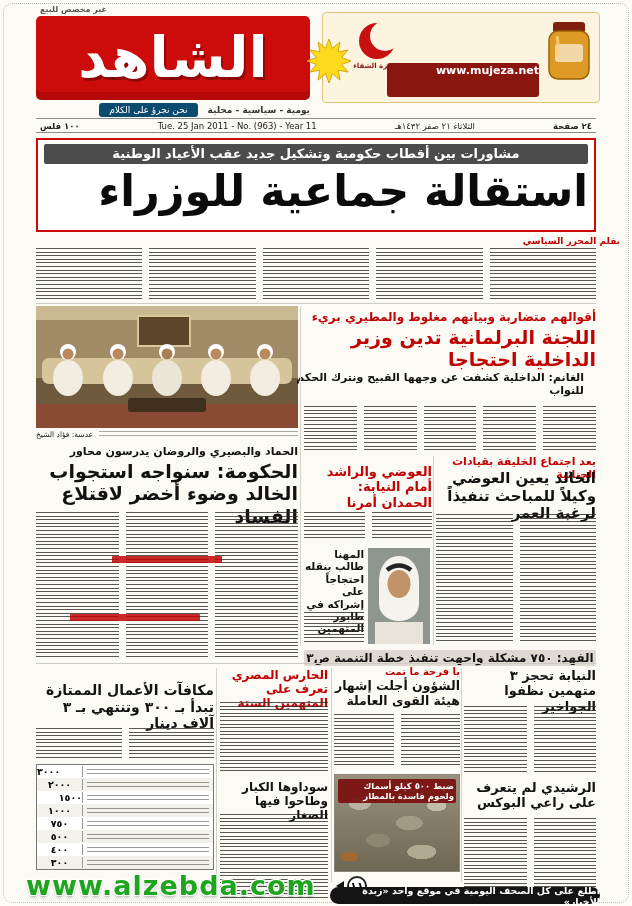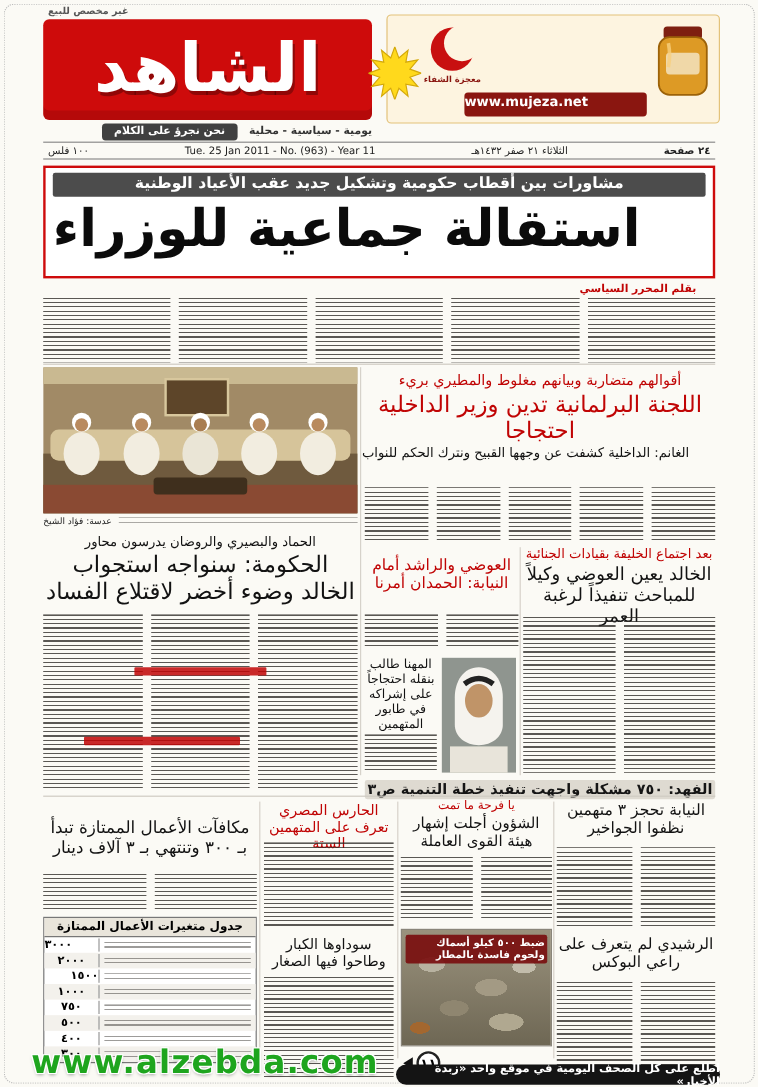--- a/index.html
+++ b/index.html
@@ -5,76 +5,76 @@
   *{margin:0;padding:0;box-sizing:border-box}
   html,body{background:#9a9a9a}
   body{font-family:"DejaVu Sans",sans-serif}
   .page{position:relative;width:632px;height:906px;background:#fbfaf5;overflow:hidden;margin:0 auto}
   .page::after{content:"";position:absolute;inset:3px;border:1px dotted #bcbcbc;border-radius:9px;pointer-events:none}
   .abs{position:absolute}
   .rtl{direction:rtl}
   .tx{background-image:repeating-linear-gradient(to bottom,rgba(45,42,38,.78) 0 1px,transparent 1px 3.6px)}
   .cols{display:flex;gap:7px;direction:rtl}
   .col{flex:1;height:100%}
-  .hl{font-weight:normal;color:#121212;text-align:center;direction:rtl;line-height:1.18}
+  .hl{font-weight:bold;color:#121212;text-align:right;direction:rtl;line-height:1.18}
   .red{color:#c00404}
   .vline{position:absolute;width:1px;background:#d6d2ca}
   .hline{position:absolute;height:1px;background:#cfcbc3}
   .graybar{background:#dedad1;font-weight:bold;color:#151515;text-align:center;direction:rtl;font-size:12px;line-height:16px;border-radius:2px}
   .minired{position:absolute;background:#c00404;opacity:.85;border-radius:1px}
 </style>
 </head>
 <body>
 
 <div class="page">
 
   <div class="abs rtl" style="left:40px;top:5px;font-size:8px;color:#555;font-weight:bold">غير مخصص للبيع</div>
 
   <div class="abs" style="left:36px;top:16px;width:274px;height:84px;background:#ce0b0b;border-radius:5px;display:flex;align-items:center;justify-content:center;box-shadow:inset 0 -8px 0 rgba(0,0,0,.12)">
     <div style="color:#fff;font-size:56px;font-weight:bold;line-height:1;direction:rtl;text-shadow:2px 3px 0 rgba(0,0,0,.3)">الشاهد</div>
   </div>
 
   <div class="abs" style="left:36px;top:103px;width:274px;display:flex;gap:10px;align-items:center;direction:rtl">
     <div style="font-size:9px;color:#333;font-weight:bold;direction:rtl">يومية - سياسية - محلية</div>
-    <div style="background:#404040;color:#fff;font-size:9px;font-weight:bold;padding:2px 10px;border-radius:3px;direction:rtl">نحن نجرؤ على الكلام</div>
+    <div style="background:#0c4a6e;color:#fff;font-size:9px;font-weight:normal;padding:2px 10px;border-radius:3px;direction:rtl">نحن نجرؤ على الكلام</div>
   </div>
 
   <div class="abs" style="left:322px;top:12px;width:278px;height:91px;background:#fdf4e0;border:1px solid #e3c27a;border-radius:4px">
     <svg class="abs" style="left:-16px;top:26px" width="44" height="44" viewBox="0 0 44 44">
       <polygon points="44,22 34.6,25.4 41.1,33 31.2,31.2 33,41.1 25.4,34.6 22,44 18.6,34.6 11,41.1 12.8,31.2 2.9,33 9.4,25.4 0,22 9.4,18.6 2.9,11 12.8,12.8 11,2.9 18.6,9.4 22,0 25.4,9.4 33,2.9 31.2,12.8 41.1,11 34.6,18.6" fill="#ffd91c" stroke="#d4a90a" stroke-width="1"></polygon>
     </svg>
     <div class="abs" style="left:30px;top:7px;width:48px;text-align:center">
       <svg width="42" height="42" viewBox="0 0 42 42">
         <circle cx="21" cy="21" r="18" fill="#c81010"></circle>
         <circle cx="29" cy="16" r="15" fill="#fdf4e0"></circle>
       </svg>
       <div style="font-size:7px;color:#8a1610;font-weight:bold;direction:rtl;margin-top:-4px">معجزة الشفاء</div>
     </div>
     <svg class="abs" style="left:220px;top:7px" width="52" height="64" viewBox="0 0 52 64">
       <rect x="10" y="2" width="32" height="11" rx="3" fill="#7e1f10"></rect>
       <rect x="6" y="11" width="40" height="48" rx="9" fill="#dd9a25" stroke="#9c6208" stroke-width="1.5"></rect>
       <rect x="12" y="24" width="28" height="18" rx="3" fill="#f3e3c0" opacity=".85"></rect>
       <path d="M14 16 q2 10 0 20" stroke="#f7cf7e" stroke-width="3" fill="none" opacity=".8"></path>
     </svg>
-    <div class="abs" style="left:64px;bottom:5px;width:152px;height:20px;background:#8a1610;color:#fff;font-size:11px;font-weight:bold;text-align:left;line-height:16px;border-radius:3px;direction:ltr">www.mujeza.net</div>
+    <div class="abs" style="left:64px;bottom:5px;width:152px;height:34px;background:#8a1610;color:#fff;font-size:11px;font-weight:bold;text-align:right;line-height:16px;border-radius:3px;direction:ltr">www.mujeza.net</div>
   </div>
 
   <div class="abs rtl" style="left:36px;top:118px;width:560px;height:15px;border-top:1px solid #8c8c8c;border-bottom:1px solid #8c8c8c;display:flex;align-items:center;justify-content:space-between;font-size:8.5px;color:#222;padding:0 4px">
     <span style="font-weight:bold">٢٤ صفحة</span>
     <span>الثلاثاء ٢١ صفر ١٤٣٢هـ</span>
     <span style="direction:ltr">Tue. 25 Jan 2011 - No. (963) - Year 11</span>
-    <span style="font-weight:normal">١٠٠ فلس</span>
+    <span style="font-weight:bold">١٠٠ فلس</span>
   </div>
 
   <div class="abs" style="left:36px;top:138px;width:560px;height:94px;border:2px solid #ce0b0b;background:#fff;padding:4px 6px">
     <div style="background:#4c4c4c;color:#fff;font-weight:bold;font-size:13px;text-align:center;direction:rtl;height:20px;line-height:20px;border-radius:2px">مشاورات بين أقطاب حكومية وتشكيل جديد عقب الأعياد الوطنية</div>
-    <div style="font-size:43px;font-weight:bold;color:#0b0b0b;text-align:left;direction:rtl;line-height:1.3">استقالة جماعية للوزراء</div>
-  </div>
-
-  <div class="abs red" style="left:483px;top:236px;width:113px;font-size:9px;font-weight:bold;text-align:left;direction:rtl">بقلم المحرر السياسي</div>
+    <div style="font-size:43px;font-weight:bold;color:#0b0b0b;text-align:right;direction:rtl;line-height:1.3">استقالة جماعية للوزراء</div>
+  </div>
+
+  <div class="abs red" style="left:507px;top:236px;width:113px;font-size:9px;font-weight:bold;text-align:right;direction:rtl">بقلم المحرر السياسي</div>
   <div class="abs cols" style="left:36px;top:248px;width:560px;height:54px">
     <div class="col tx"></div>
     <div class="col tx"></div>
     <div class="col tx"></div>
     <div class="col tx"></div>
     <div class="col tx"></div>
   </div>
 
   <div class="hline" style="left:36px;top:303px;width:560px"></div>
 
@@ -162,21 +162,20 @@
   <div class="vline" style="left:216px;top:668px;height:214px"></div>
   <div class="vline" style="left:331px;top:668px;height:214px"></div>
   <div class="vline" style="left:461px;top:668px;height:214px"></div>
 
   <div class="abs hl" style="left:36px;top:682px;width:178px;font-size:14px">مكافآت الأعمال الممتازة تبدأ بـ ٣٠٠ وتنتهي بـ ٣ آلاف دينار</div>
   <div class="abs cols" style="left:36px;top:728px;width:178px;height:32px">
     <div class="col tx"></div>
     <div class="col tx"></div>
   </div>
   <div class="abs" style="left:36px;top:764px;width:178px;border:1px solid #777;background:#fff">
-    <div style="font-size:10px;font-weight:bold;text-align:center;direction:rtl;padding:2px 1px;border-bottom:1px solid #777;background:#e9e5db">جدول متغيرات الأعمال الممتازة</div>
     <div style="display:flex;direction:rtl;height:13px;align-items:center">
       <div style="flex:1;padding:0 4px">
           <div class="tx" style="height:5px;opacity:.6"></div>
         </div>
       <div style="width:46px;text-align:left;font-size:9.5px;font-weight:bold;border-inline-start:1px solid #999">٣٠٠٠</div>
     </div>
     <div style="display:flex;direction:rtl;height:13px;align-items:center;background:#f3f1ec">
       <div style="flex:1;padding:0 4px">
           <div class="tx" style="height:5px;opacity:.6"></div>
         </div>

